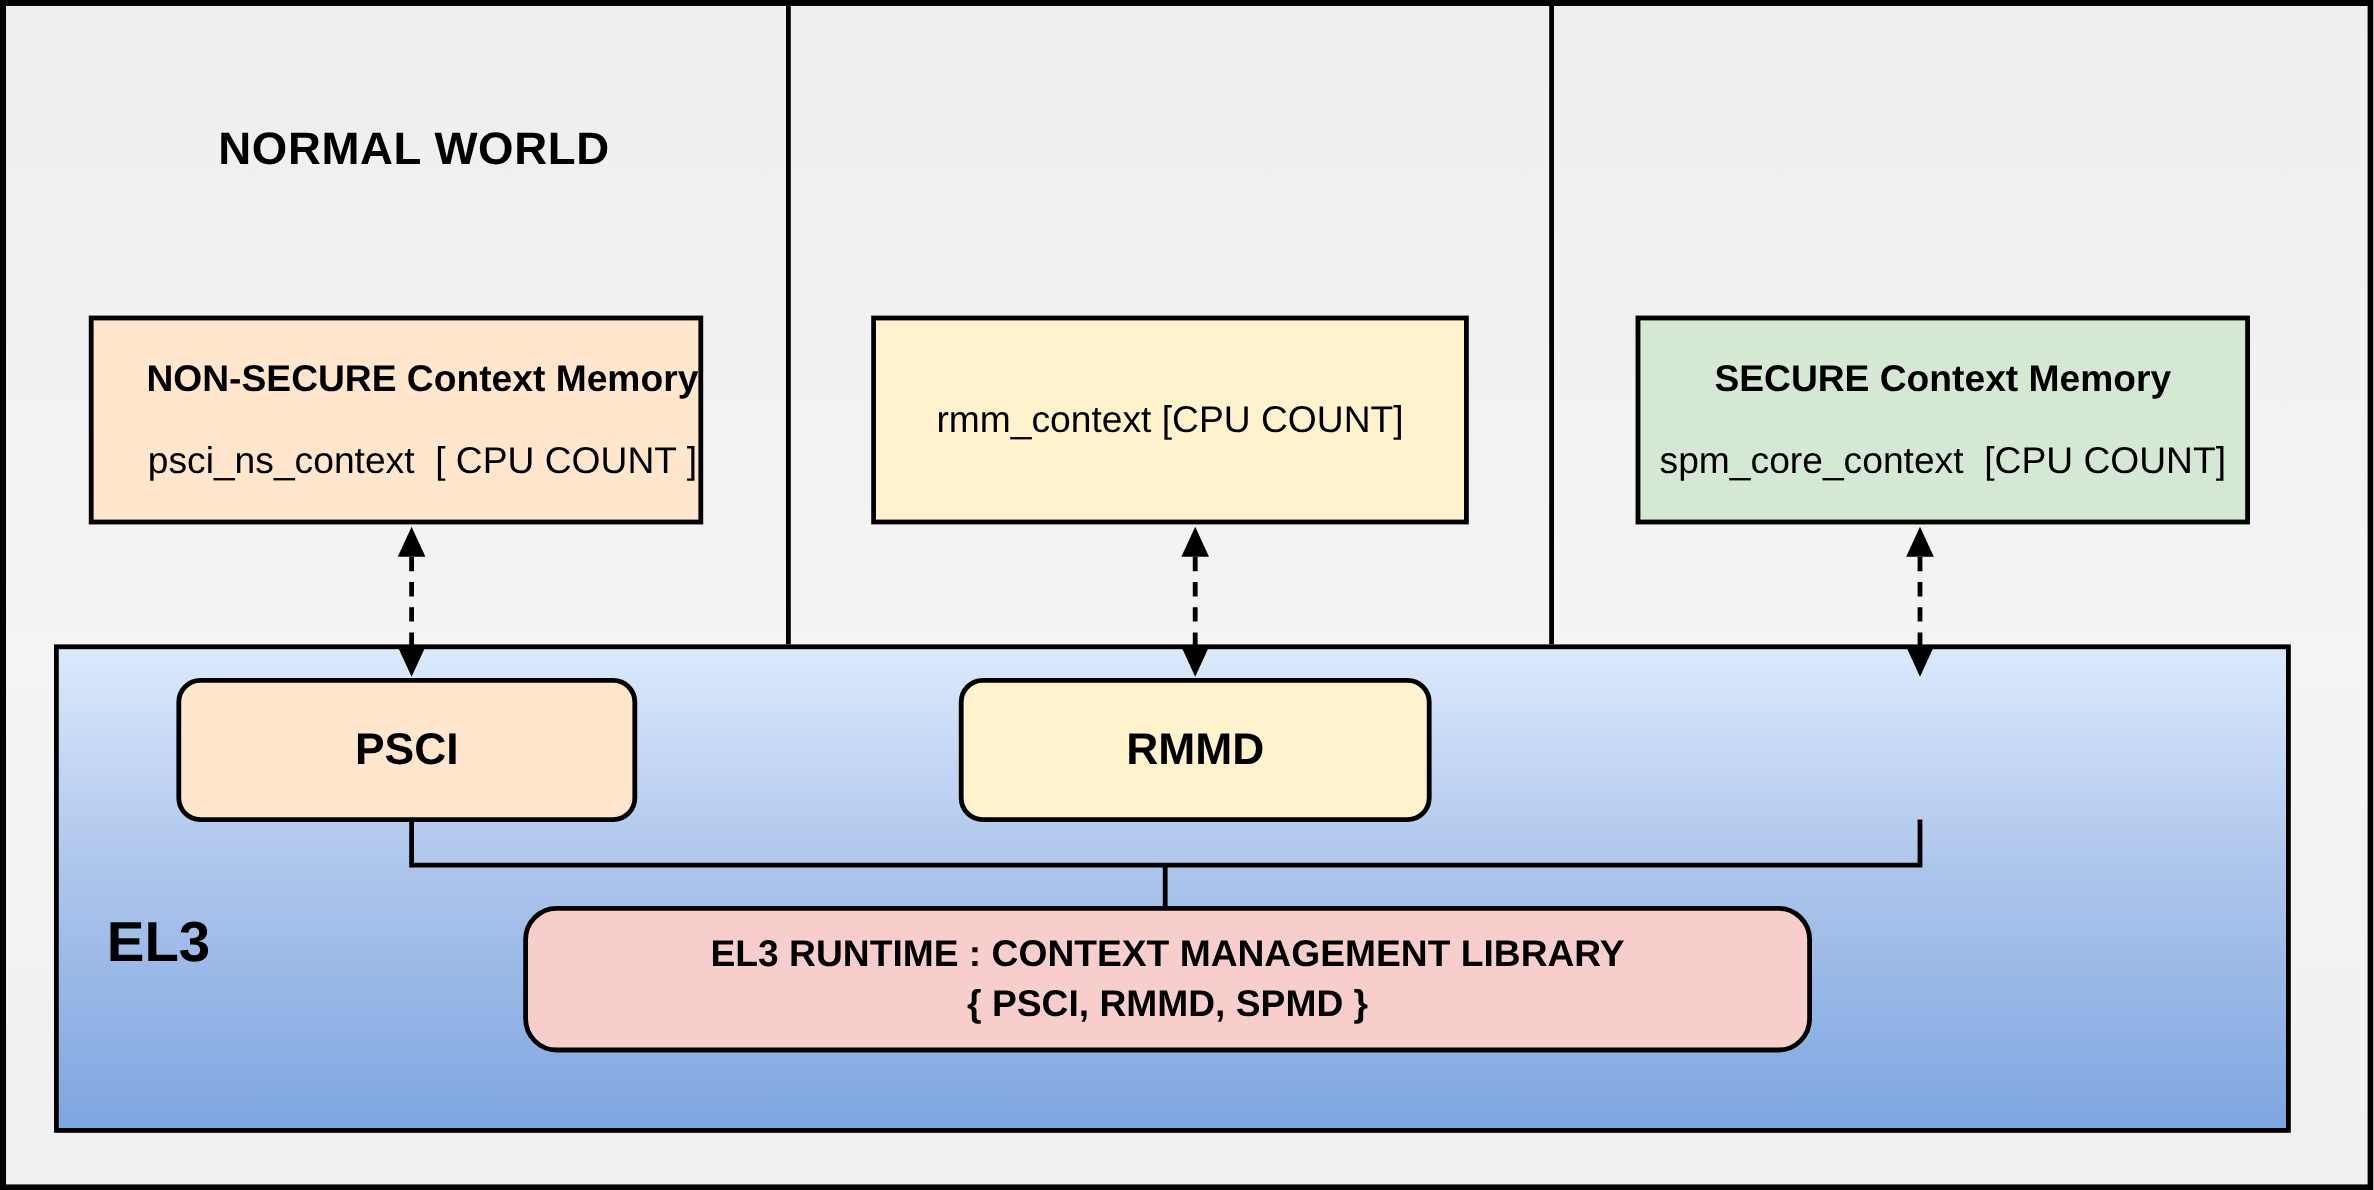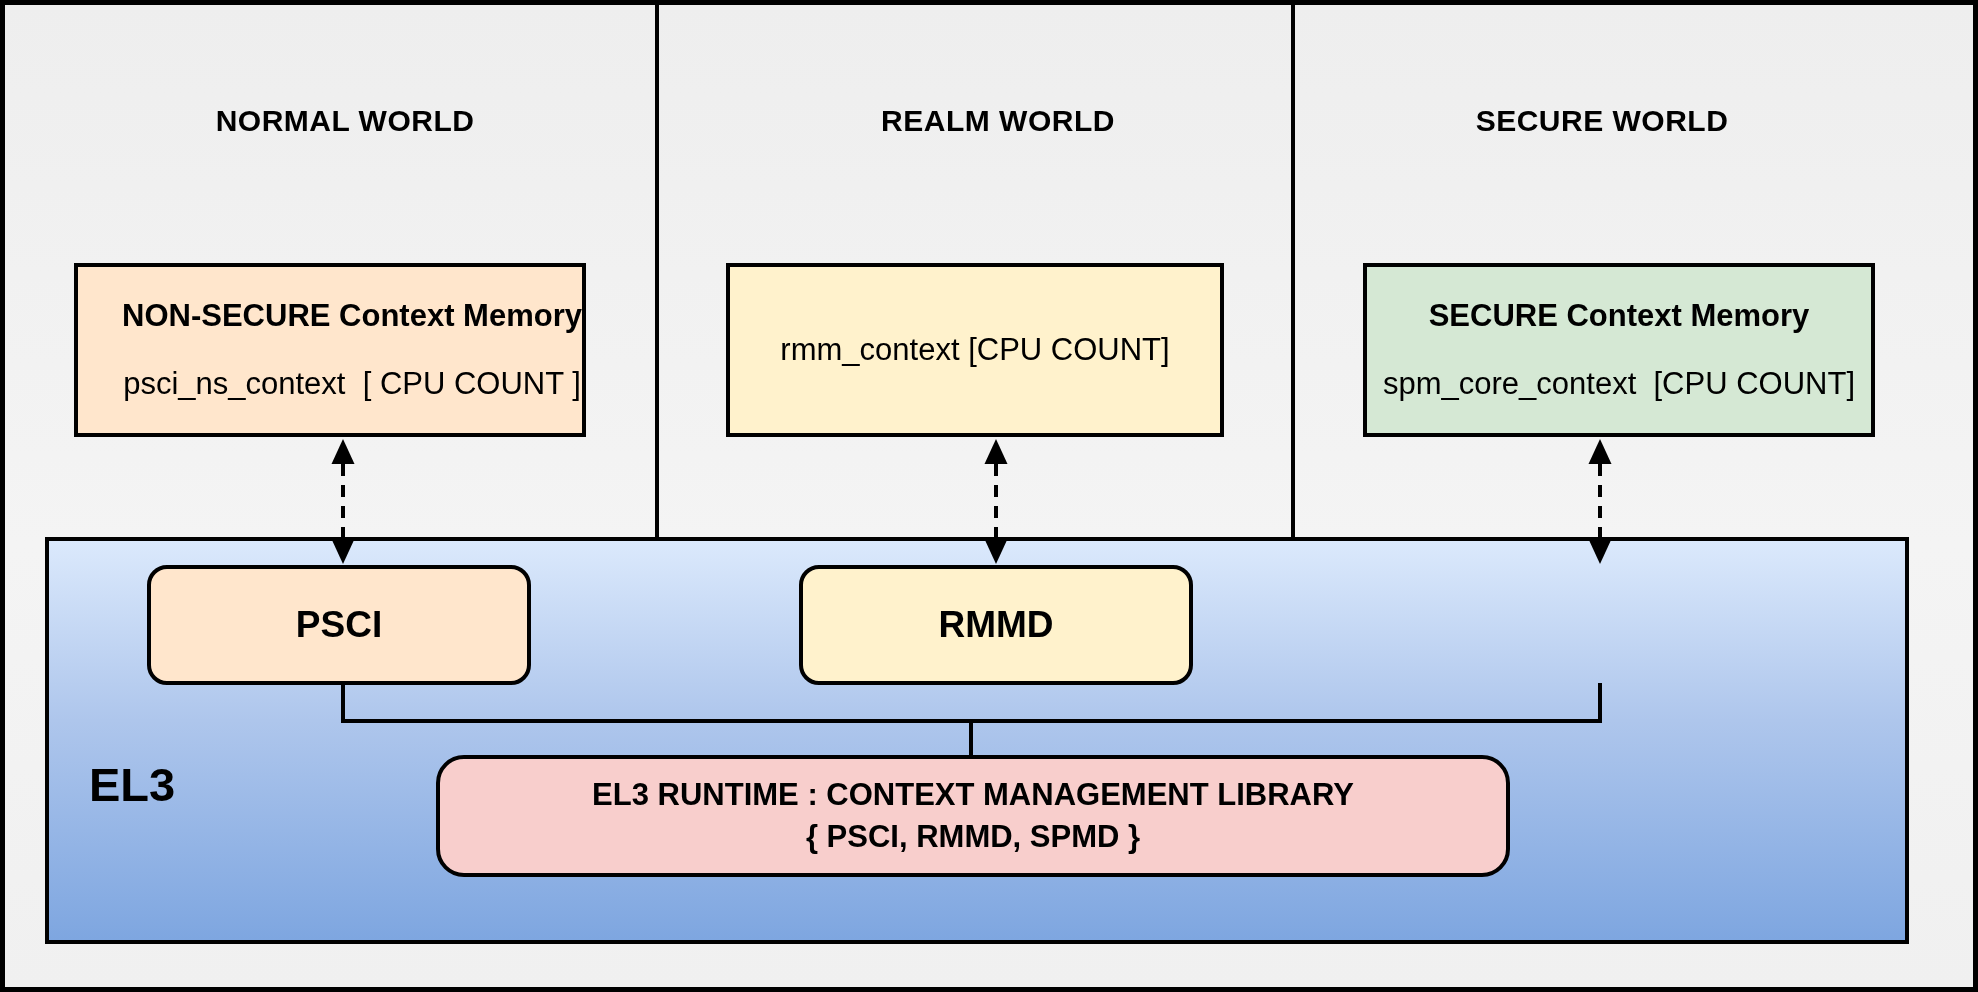--- a/index.html
+++ b/index.html
@@ -8,21 +8,21 @@
     border:5px solid #000;
     background:linear-gradient(180deg,#eeeeee 0%,#f4f4f4 55%,#f0f0f0 100%);
     font-family:"Liberation Sans", sans-serif; color:#000; overflow:hidden;
   }
   .separator { position:absolute; top:0; width:4px; height:532px; background:#000; }
   .sep-1 { left:650px; }
   .sep-2 { left:1286px; }
 
   .world-title {
     position:absolute; top:99px; transform:translateX(-50%);
-    font-size:30px; font-weight:700; white-space:nowrap; letter-spacing:0.5px;
+    font-size:38px; font-weight:700; white-space:nowrap; letter-spacing:0.5px;
   }
   .wt-normal { left:340px; }
   .wt-realm  { left:993px; }
   .wt-secure { left:1597px; }
 
   .memory-box {
     position:absolute; top:258px; height:174px; box-sizing:border-box;
     border:4px solid #000; display:flex; flex-direction:column;
     justify-content:space-evenly; align-items:center; text-align:center;
   }
@@ -64,22 +64,20 @@
 </style>
 </head>
 <body>
 
 <div class="canvas">
 
   <div class="separator sep-1"></div>
   <div class="separator sep-2"></div>
 
   <div class="world-title wt-normal">NORMAL WORLD</div>
-  <div class="world-title wt-realm">REALM WORLD</div>
-  <div class="world-title wt-secure">SECURE WORLD</div>
 
   <div class="memory-box mem-normal">
     <div class="memory-title">NON-SECURE Context Memory</div>
     <div class="memory-value">psci_ns_context  [ CPU COUNT ]</div>
   </div>
   <div class="memory-box mem-realm">
     <div class="memory-value">rmm_context [CPU COUNT]</div>
   </div>
   <div class="memory-box mem-secure">
     <div class="memory-title">SECURE Context Memory</div>

